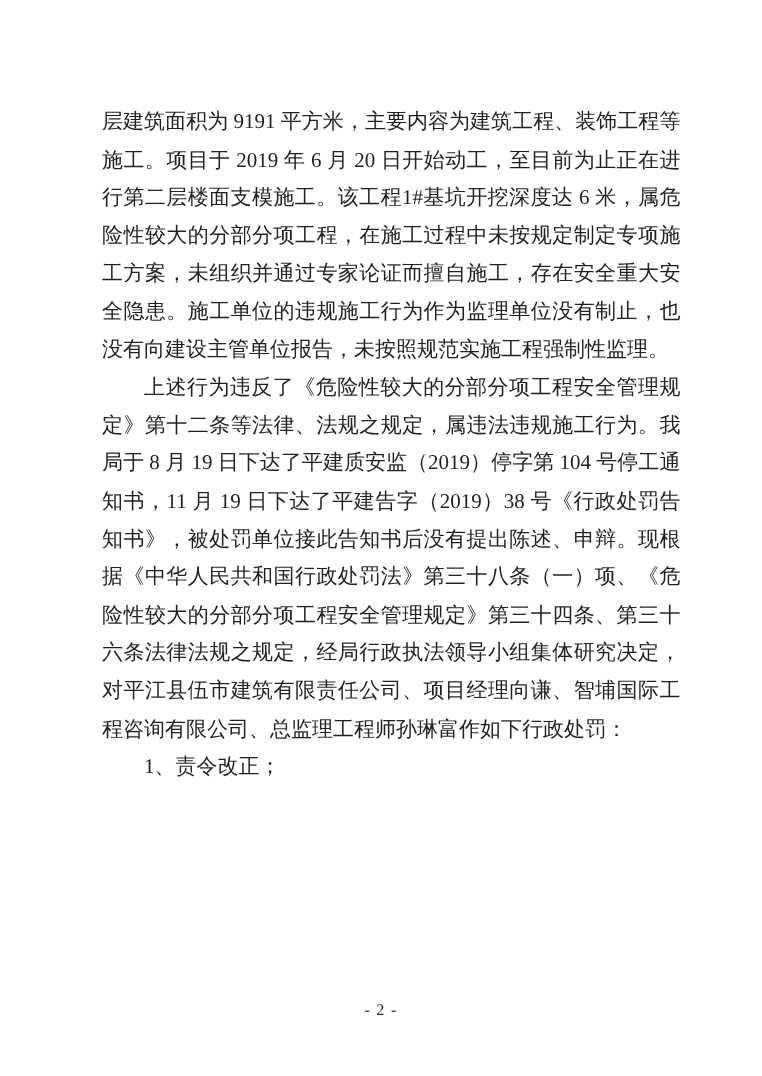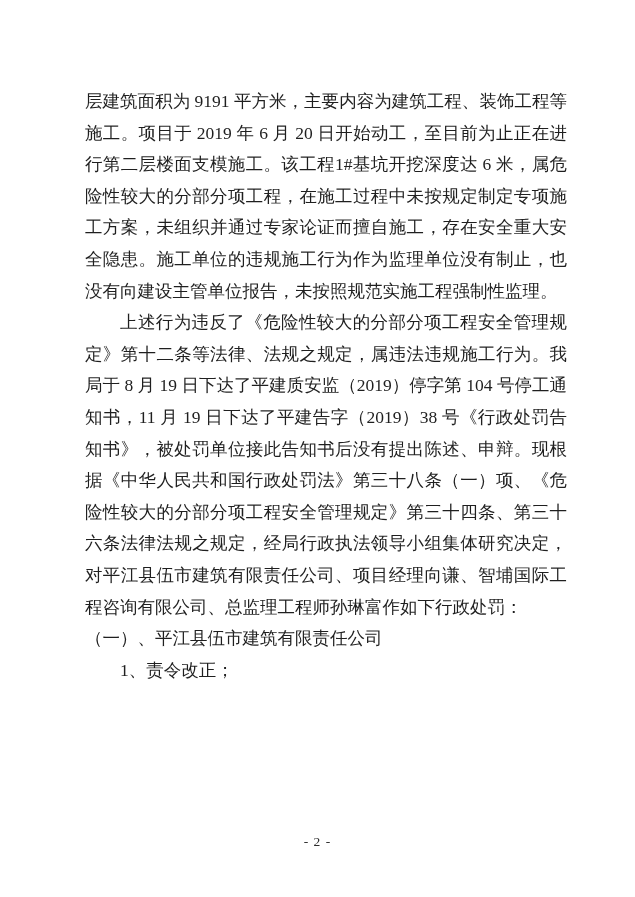--- a/index.html
+++ b/index.html
@@ -48,17 +48,16 @@
     letter-spacing: 1px;
   }
 </style>
 </head>
 <body>
 
 <div class="page">
   <div class="body-text">
     <p class="para">层建筑面积为 9191 平方米，主要内容为建筑工程、装饰工程等施工。项目于 2019 年 6 月 20 日开始动工，至目前为止正在进行第二层楼面支模施工。该工程1#基坑开挖深度达 6 米，属危险性较大的分部分项工程，在施工过程中未按规定制定专项施工方案，未组织并通过专家论证而擅自施工，存在安全重大安全隐患。施工单位的违规施工行为作为监理单位没有制止，也没有向建设主管单位报告，未按照规范实施工程强制性监理。</p>
     <p class="para indent">上述行为违反了《危险性较大的分部分项工程安全管理规定》第十二条等法律、法规之规定，属违法违规施工行为。我局于 8 月 19 日下达了平建质安监（2019）停字第 104 号停工通知书，11 月 19 日下达了平建告字（2019）38 号《行政处罚告知书》，被处罚单位接此告知书后没有提出陈述、申辩。现根据《中华人民共和国行政处罚法》第三十八条（一）项、《危险性较大的分部分项工程安全管理规定》第三十四条、第三十六条法律法规之规定，经局行政执法领导小组集体研究决定，对平江县伍市建筑有限责任公司、项目经理向谦、智埔国际工程咨询有限公司、总监理工程师孙琳富作如下行政处罚：</p>
-    <p class="para">（一）、平江县伍市建筑有限责任公司</p>
     <p class="para indent">1、责令改正；</p>
   </div>
   <div class="page-number">- 2 -</div>
 </div>
 
 </body></html>

